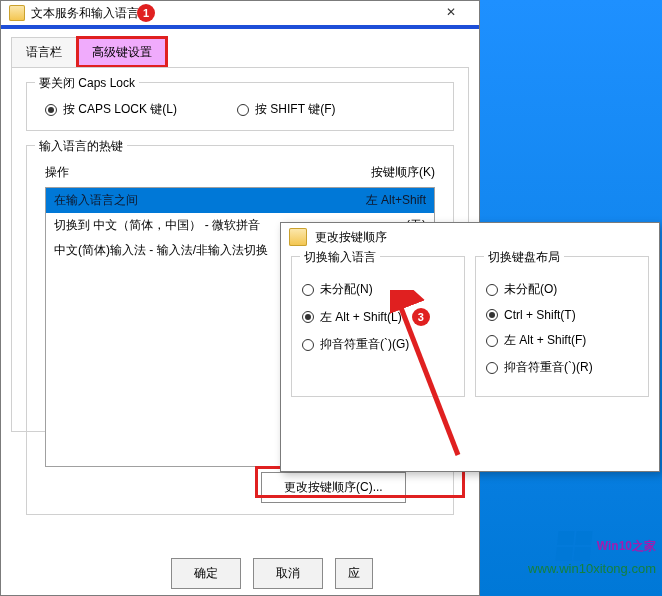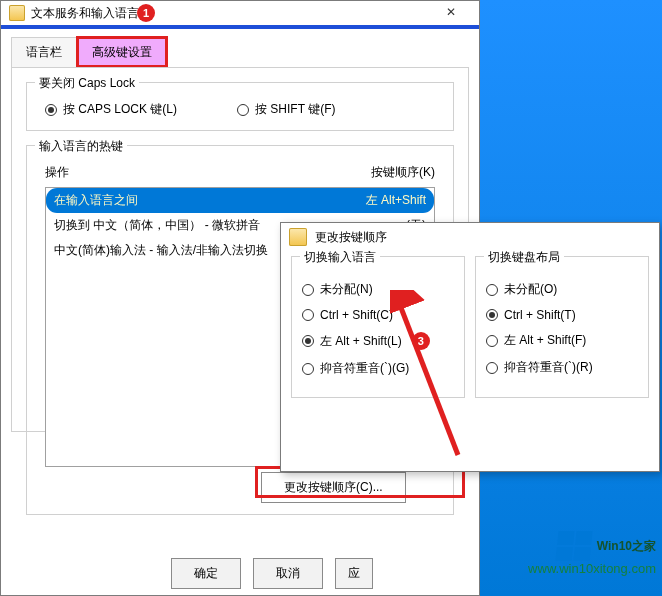--- a/index.html
+++ b/index.html
@@ -17,28 +17,28 @@
   .tab-body { border: 1px solid #d0d0d0; margin: 0 10px 10px 10px; height: 365px; position: relative; background: #fff; }
   .groupbox { border: 1px solid #d0d0d0; margin: 14px 14px 0 14px; position: relative; padding: 18px 10px 12px 10px; }
   .group-title { position: absolute; top: -8px; left: 8px; background: #fff; padding: 0 4px; }
   .radio-row { display: flex; gap: 60px; padding-left: 8px; }
   .radio { display: flex; align-items: center; gap: 6px; cursor: default; }
   .radio-dot { width: 12px; height: 12px; border: 1px solid #333; border-radius: 50%; display: inline-flex; align-items: center; justify-content: center; }
   .radio-dot.checked::after { content: ""; width: 6px; height: 6px; background: #333; border-radius: 50%; }
   .cols { display: flex; justify-content: space-between; padding: 0 8px 6px 8px; }
   .listbox { border: 1px solid #a0a0a0; margin: 0 8px; height: 280px; background: #fff; overflow: hidden; }
   .row { display: flex; justify-content: space-between; padding: 4px 8px; cursor: default; }
-  .row.selected { background: #0078d7; color: #fef9c3; border-radius: 11px; }
+  .row.selected { background: #0078d7; color: #0f172a; }
   .btn { border: 1px solid #8a8a8a; background: #f2f2f2; padding: 6px 22px; cursor: default; }
   .change-btn-wrap { position: absolute; left: 254px; top: 440px; }
   .change-btn { border: 1px solid #8a8a8a; padding: 6px 22px; background: #fff; }
   .red-box { position: absolute; border: 3px solid #e02020; }
   .bottom-btns { position: absolute; left: 170px; bottom: 6px; display: flex; gap: 12px; }
   .branding { position: absolute; right: 6px; bottom: 20px; color: #003a80; text-align: right; }
-  .brand-big { font-size: 24px; font-weight: 700; color: #14532d; display:flex; align-items:center; gap:6px; justify-content:flex-end;}
+  .brand-big { font-size: 24px; font-weight: 700; color: #a21caf; display:flex; align-items:center; gap:6px; justify-content:flex-end;}
   .brand-url { font-size: 13px; color: #15803d; }
   .win-logo { display:inline-grid; grid-template-columns: 16px 16px; grid-template-rows: 14px 14px; gap:2px; transform: skewX(-6deg);}
   .win-logo span{ background:#0078d7; }
   .sub-dialog { position: absolute; left: 280px; top: 222px; width: 380px; height: 250px; background: #fff; border: 1px solid #7b7b7b; box-shadow: 3px 3px 8px rgba(0,0,0,.25); }
   .sub-title { display: flex; align-items: center; gap: 8px; padding: 5px 24px 10px 8px; }
   .sub-title .title-icon { width:18px; height:18px; }
   .sub-cols { display: flex; gap: 10px; padding: 0 10px; }
   .sub-group { border: 1px solid #d0d0d0; flex: 1; padding: 14px 22px 10px 10px; position: relative; }
   .sub-group .group-title { top: -8px; }
   .opt { display: flex; align-items: center; gap: 6px; margin: 10px 0; cursor: default; }
@@ -125,24 +125,20 @@
     <span>更改按键顺序</span>
   </div>
   <div class="sub-cols">
     <div class="sub-group">
       <span class="group-title">切换输入语言</span>
       <div class="opt">
           <span class="radio-dot"></span>
           <span>未分配(N)</span>
         </div>
       <div class="opt">
-          <span class="radio-dot"></span>
-          <span>Ctrl + Shift(C)</span>
-        </div>
-      <div class="opt">
           <span class="radio-dot checked"></span>
           <span>左 Alt + Shift(L)</span>
         <span class="badge" style="position:static; margin-left:4px;">3</span>
       </div>
       <div class="opt">
           <span class="radio-dot"></span>
           <span>抑音符重音(`)(G)</span>
         </div>
     </div>
     <div class="sub-group">

